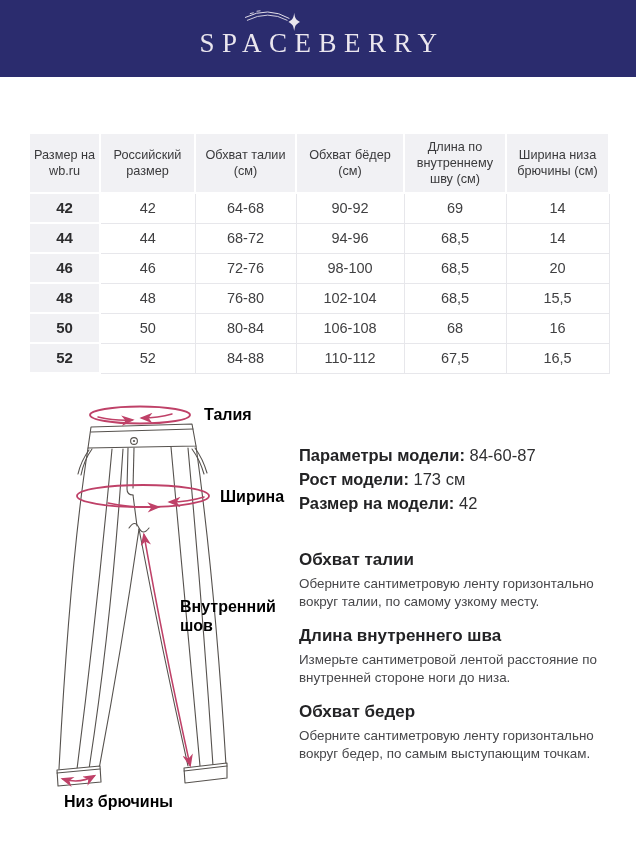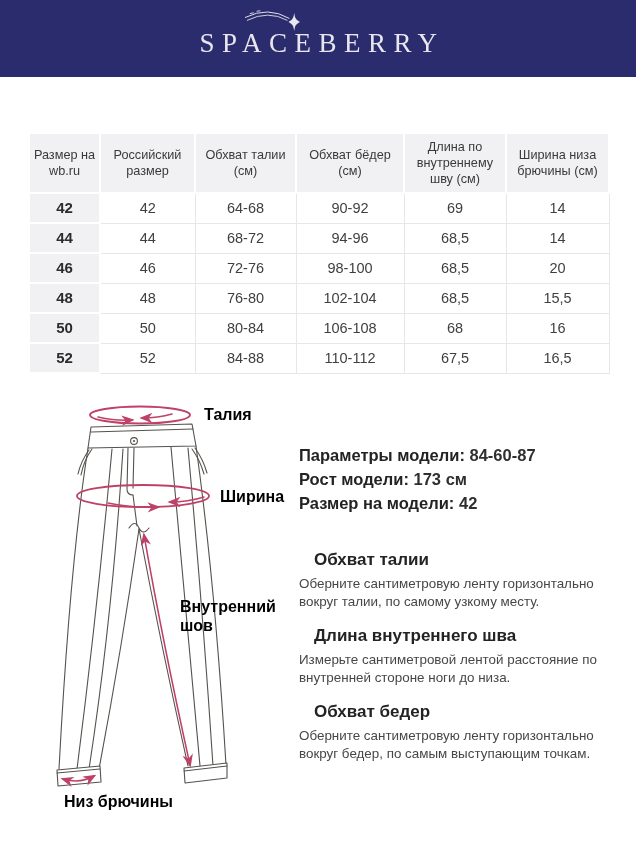--- a/index.html
+++ b/index.html
@@ -56,23 +56,23 @@
   .label-hem{left:44px;top:404px;}
   .sketch{fill:none;stroke:var(--line-gray,#56524e);stroke-width:1.1;stroke-linecap:round;stroke-linejoin:round;}
   .sketch-fill{fill:#ffffff;stroke:var(--line-gray,#56524e);stroke-width:1.1;stroke-linejoin:round;}
   .pink{fill:none;stroke:var(--accent-pink,#bf4168);stroke-width:1.5;stroke-linecap:round;}
   .pink-ellipse{fill:none;stroke:var(--accent-pink,#bf4168);stroke-width:1.8;}
 
   
   .info-col{position:absolute;left:299px;top:443px;width:316px;}
   .model-line{margin:0;font-size:16.5px;line-height:24px;color:#232325;}
   .model-line .ml-label{font-weight:700;}
-  .model-line .ml-value{font-weight:700;color:#2f2f31;}
+  .model-line .ml-value{font-weight:400;color:#2f2f31;}
   .measure-section h3{
-    margin:14px 15px 5px;font-size:17px;line-height:21px;font-weight:700;color:#232325;
+    margin:14px 0 5px;font-size:17px;line-height:21px;font-weight:700;color:#232325;
   }
   .measure-section.first h3{margin-top:34px;}
   .measure-section p{margin:0;font-size:13.4px;line-height:18px;color:#47474a;}
 </style>
 </head>
 <body>
 
 <div class="page">
 
   <header class="brand-bar">

